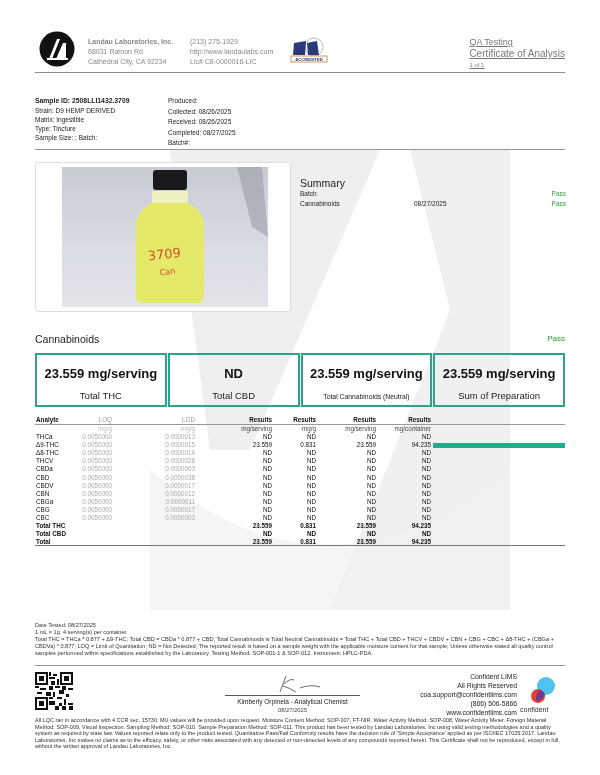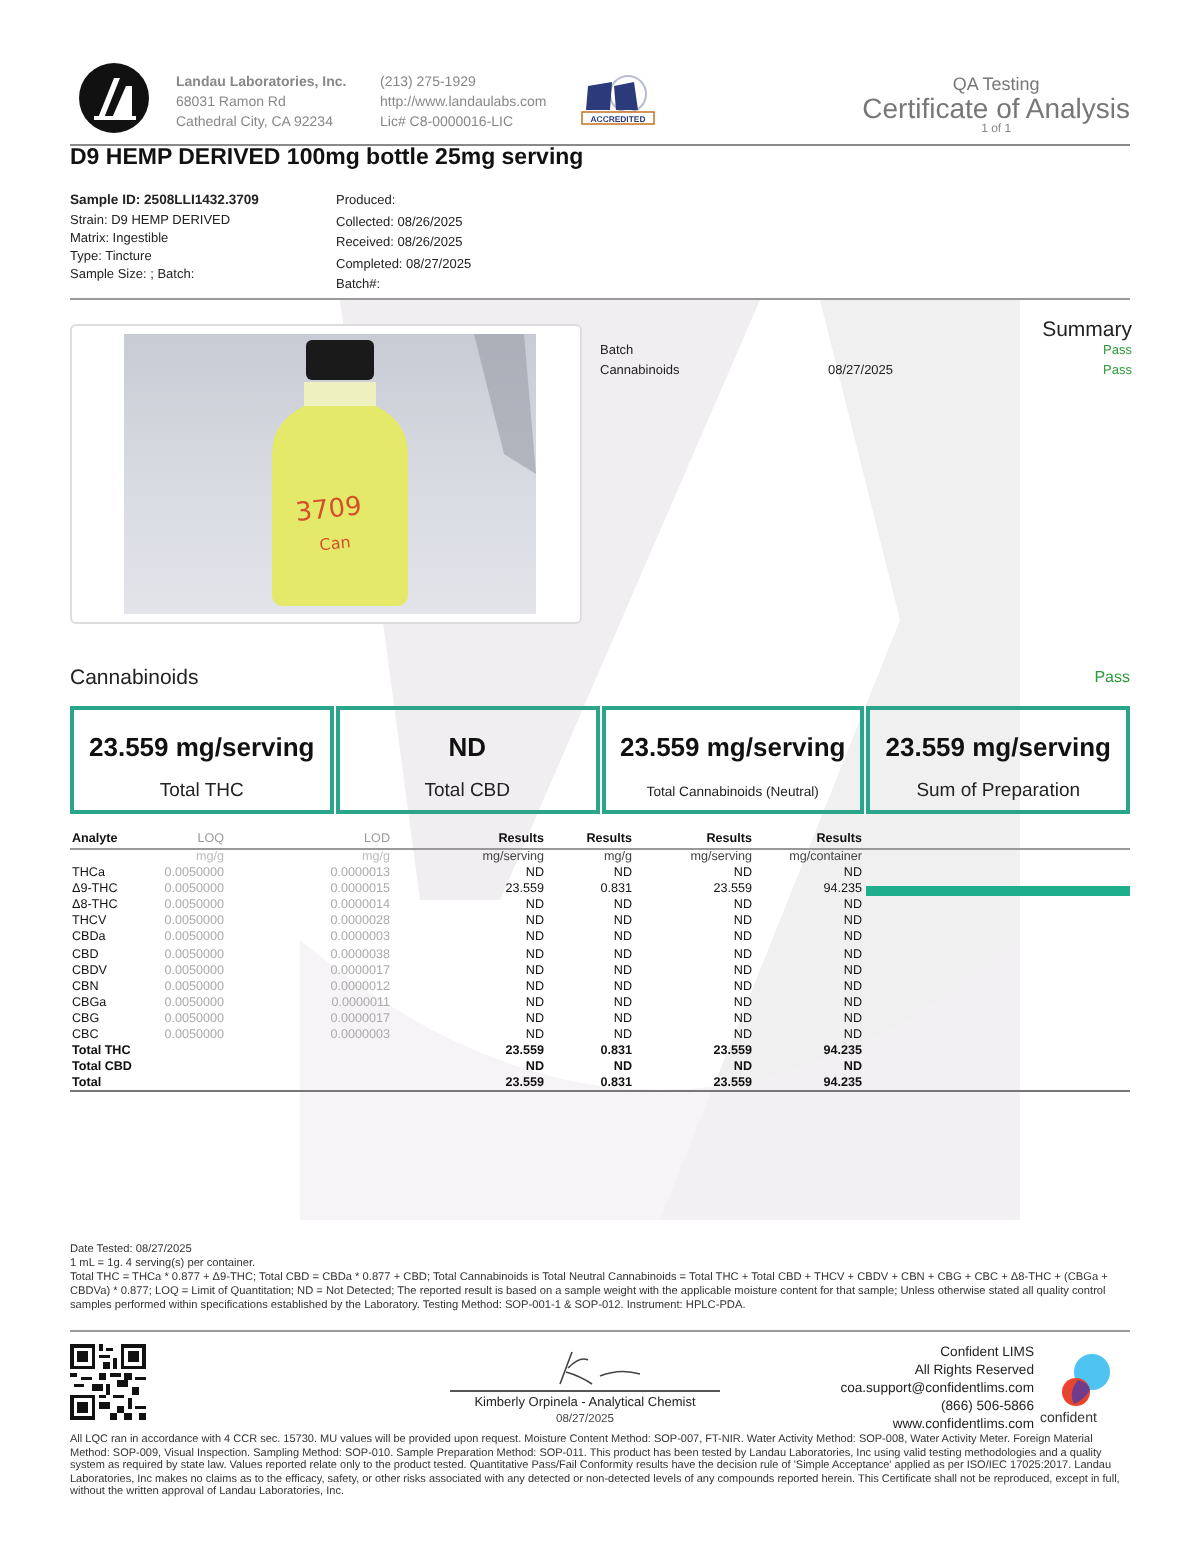--- a/index.html
+++ b/index.html
@@ -9,38 +9,38 @@
   .watermark { position: absolute; left: 150px; top: 150px; width: 360px; height: 460px; z-index: 0; pointer-events: none; }
   .page { position: relative; z-index: 1; width: 600px; height: 775px; }
 
   
   .header { position: absolute; left: 35px; top: 30px; width: 530px; height: 43px; border-bottom: 1px solid #8a8a8a; }
   .logo { position: absolute; left: 4px; top: 1px; width: 36px; height: 36px; }
   .lab-info { position: absolute; left: 53px; top: 7px; font-size: 7px; line-height: 10px; color: #888; }
   .lab-info .name { font-weight: bold; color: #888; }
   .contact-info { position: absolute; left: 155px; top: 7px; font-size: 7px; line-height: 10px; color: #888; }
   .accred { position: absolute; left: 255px; top: 7px; width: 38px; height: 30px; }
-  .qa { position: absolute; right: 0; top: 6px; text-align: center; color: #777; }
+  .qa { position: absolute; right: 0; top: 6px; text-align: left; color: #777; text-decoration: underline; }
   .qa .t1 { font-size: 9px; line-height: 12px; }
-  .qa .t2 { font-size: 14px; line-height: 12px; }
+  .qa .t2 { font-size: 10px; line-height: 12px; }
   .qa .t3 { font-size: 6px; line-height: 10px; color: #888; }
 
   .product-title { position: absolute; left: 35px; top: 73px; font-size: 11.5px; font-weight: bold; color: #111; }
 
   .sample-block { position: absolute; left: 35px; top: 96px; width: 530px; height: 54px; border-bottom: 1.5px solid #999; }
   .sample-left { position: absolute; left: 0; top: 0; font-size: 6.5px; line-height: 9px; color: #222; }
   .sample-left .sid { font-weight: bold; font-size: 6.8px; line-height: 10px; }
   .sample-right { position: absolute; left: 133px; top: 0; font-size: 6.5px; line-height: 10.5px; color: #222; }
 
   
   .photo-frame { position: absolute; left: 35px; top: 162px; width: 256px; height: 150px; border: 1px solid #ddd; border-radius: 3px; background: #fff; }
   .photo { position: absolute; left: 26px; top: 4px; width: 206px; height: 140px; background: linear-gradient(180deg, #c9cbd4 0%, #d8dae2 50%, #e3e4ea 100%); overflow: hidden; }
 
   
-  .summary { position: absolute; left: 300px; top: 159px; width: 266px; text-align: right; }
+  .summary { position: absolute; left: 300px; top: 177px; width: 266px; }
   .summary .h { font-size: 10.5px; color: #222; }
   .sum-head { position: relative; height: 11px; font-size: 10px; color: #aaa; }
   .sum-head span { position: absolute; top: 0; line-height: 11px; }
   .sum-row { position: relative; height: 10px; font-size: 6.5px; color: #222; }
   .sum-row span { position: absolute; top: 0; line-height: 10px; }
   .pass { color: #2e9a3c; }
 
   
   .canna-title { position: absolute; left: 35px; top: 333px; font-size: 10.5px; color: #222; }
   .canna-pass { position: absolute; right: 35px; top: 334px; font-size: 8px; }
@@ -121,21 +121,20 @@
       <rect x="1" y="19" width="36" height="6" fill="#fff" stroke="#c87a30" stroke-width="0.8"></rect>
       <text x="19" y="24" font-size="4.2" text-anchor="middle" fill="#2a3a7a" font-weight="bold" font-family="Liberation Sans, sans-serif">ACCREDITED</text>
     </svg>
     <div class="qa">
       <div class="t1">QA Testing</div>
       <div class="t2">Certificate of Analysis</div>
       <div class="t3">1 of 1</div>
     </div>
   </div>
 
-  <div class="product-title">D9 HEMP DERIVED 100mg bottle 25mg serving</div>
 
   <div class="sample-block">
     <div class="sample-left">
       <div class="sid">Sample ID: 2508LLI1432.3709</div>
       <div>Strain: D9 HEMP DERIVED</div>
       <div>Matrix: Ingestible</div>
       <div>Type: Tincture</div>
       <div>Sample Size: ; Batch:</div>
     </div>
     <div class="sample-right">

